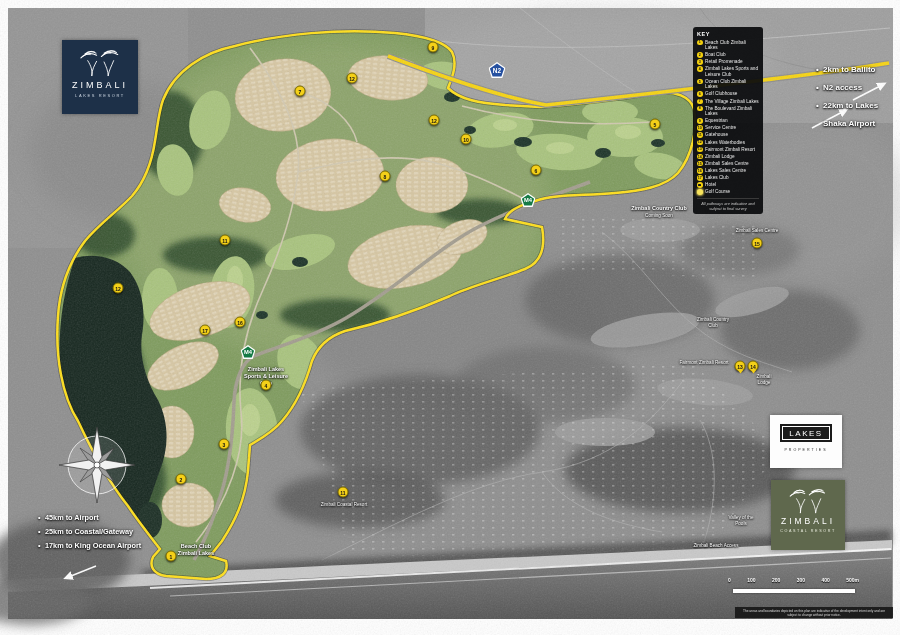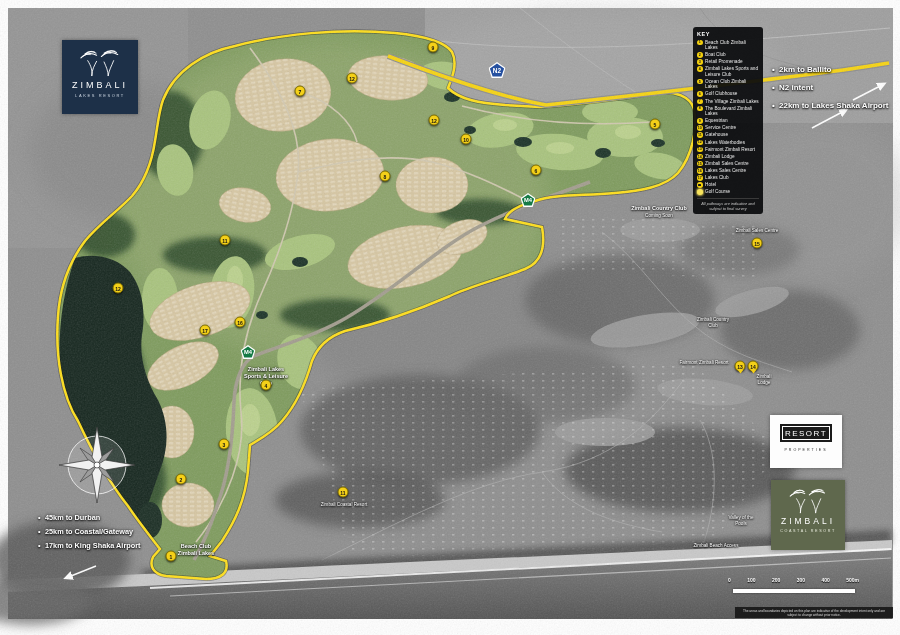--- a/index.html
+++ b/index.html
@@ -42,21 +42,21 @@
   .kdot.hotel::after{content:"";width:3px;height:2px;background:#161616;border-radius:.6px;}
   .kdot.golf{background:#f7e35c;box-shadow:0 0 2px 1px rgba(247,227,92,.7);}
   .klabel{color:#e9e9e9;font-size:4.7px;line-height:1.18;}
   .key-note{margin-top:3px;padding-top:2.5px;border-top:.5px solid #3a3a3a;color:#c9c9c9;
       font-size:3.9px;font-style:italic;text-align:center;line-height:1.3;}
 
   
   .notes{position:absolute;color:#fff;text-shadow:0 1px 2px #000,0 0 3px rgba(0,0,0,.8);}
   .notes .note{position:relative;padding-left:7px;}
   .notes .note::before{content:"•";position:absolute;left:0;}
-  .notes.ne{left:772px;top:61px;font-size:8px;font-weight:700;line-height:18px;}
+  .notes.ne{left:816px;top:61px;font-size:8px;font-weight:700;line-height:18px;}
   .notes.sw{left:38px;top:511px;font-size:7.3px;font-weight:700;line-height:14px;}
 
   
   .logo{position:absolute;display:flex;flex-direction:column;align-items:center;
         box-sizing:border-box;}
   .logo .lname{color:#fff;letter-spacing:3px;font-weight:400;}
   .logo .ltag{letter-spacing:1.6px;}
   .logo-lakes{left:62px;top:40px;width:76px;height:74px;background:#1d3048;padding-top:7px;
       box-shadow:0 0 4px rgba(0,0,0,.4);}
   .logo-lakes .lname{font-size:9px;margin-top:3px;}
@@ -419,45 +419,45 @@
       </div>
     <div class="krow">
         <span class="kdot golf"></span>
         <span class="klabel">Golf Course</span>
       </div>
     <div class="key-note">All pathways are indicative and subject to final survey</div>
   </div>
 
   <div class="notes ne">
     <div class="note">2km to Ballito</div>
-    <div class="note">N2 intent</div>
+    <div class="note">N2 access</div>
     <div class="note">22km to Lakes Shaka Airport</div>
   </div>
   <div class="notes sw">
-    <div class="note">45km to Durban</div>
+    <div class="note">45km to Airport</div>
     <div class="note">25km to Coastal/Gateway</div>
-    <div class="note">17km to King Shaka Airport</div>
+    <div class="note">17km to King Ocean Airport</div>
   </div>
 
   <div class="logo logo-lakes">
     <svg width="44" height="30" viewBox="0 0 64 44">
       <g fill="none" stroke="#fff" stroke-width="1.3" stroke-linecap="round">
         <path d="M20 42 C21 34 19 28 14 20 M20 42 C20 33 24 27 27 21"></path>
         <path d="M44 42 C44 35 41 29 38 22 M44 42 C45 34 49 28 52 20"></path>
         <path d="M4 16 Q14 6 27 12 M10 10 Q18 4 26 9" stroke-width="1.6"></path>
         <path d="M34 14 Q44 4 58 11 M38 9 Q48 3 56 8" stroke-width="1.6"></path>
         <path d="M6 14 q6 -5 12 -3 M14 8 q5 -3 10 -1 M36 12 q6 -5 12 -3 M44 7 q5 -3 10 -1" stroke-width="1"></path>
       </g>
     </svg>
     <div class="lname">ZIMBALI</div>
     <div class="ltag">LAKES RESORT</div>
   </div>
 
   <div class="logo logo-jawitz">
-    <div class="jaw-box">RESORT</div>
+    <div class="jaw-box">LAKES</div>
     <div class="ltag">PROPERTIES</div>
   </div>
 
   <div class="logo logo-coastal">
     <svg width="42" height="28" viewBox="0 0 64 44">
       <g fill="none" stroke="#fff" stroke-width="1.3" stroke-linecap="round">
         <path d="M20 42 C21 34 19 28 14 20 M20 42 C20 33 24 27 27 21"></path>
         <path d="M44 42 C44 35 41 29 38 22 M44 42 C45 34 49 28 52 20"></path>
         <path d="M4 16 Q14 6 27 12 M10 10 Q18 4 26 9" stroke-width="1.6"></path>
         <path d="M34 14 Q44 4 58 11 M38 9 Q48 3 56 8" stroke-width="1.6"></path>

